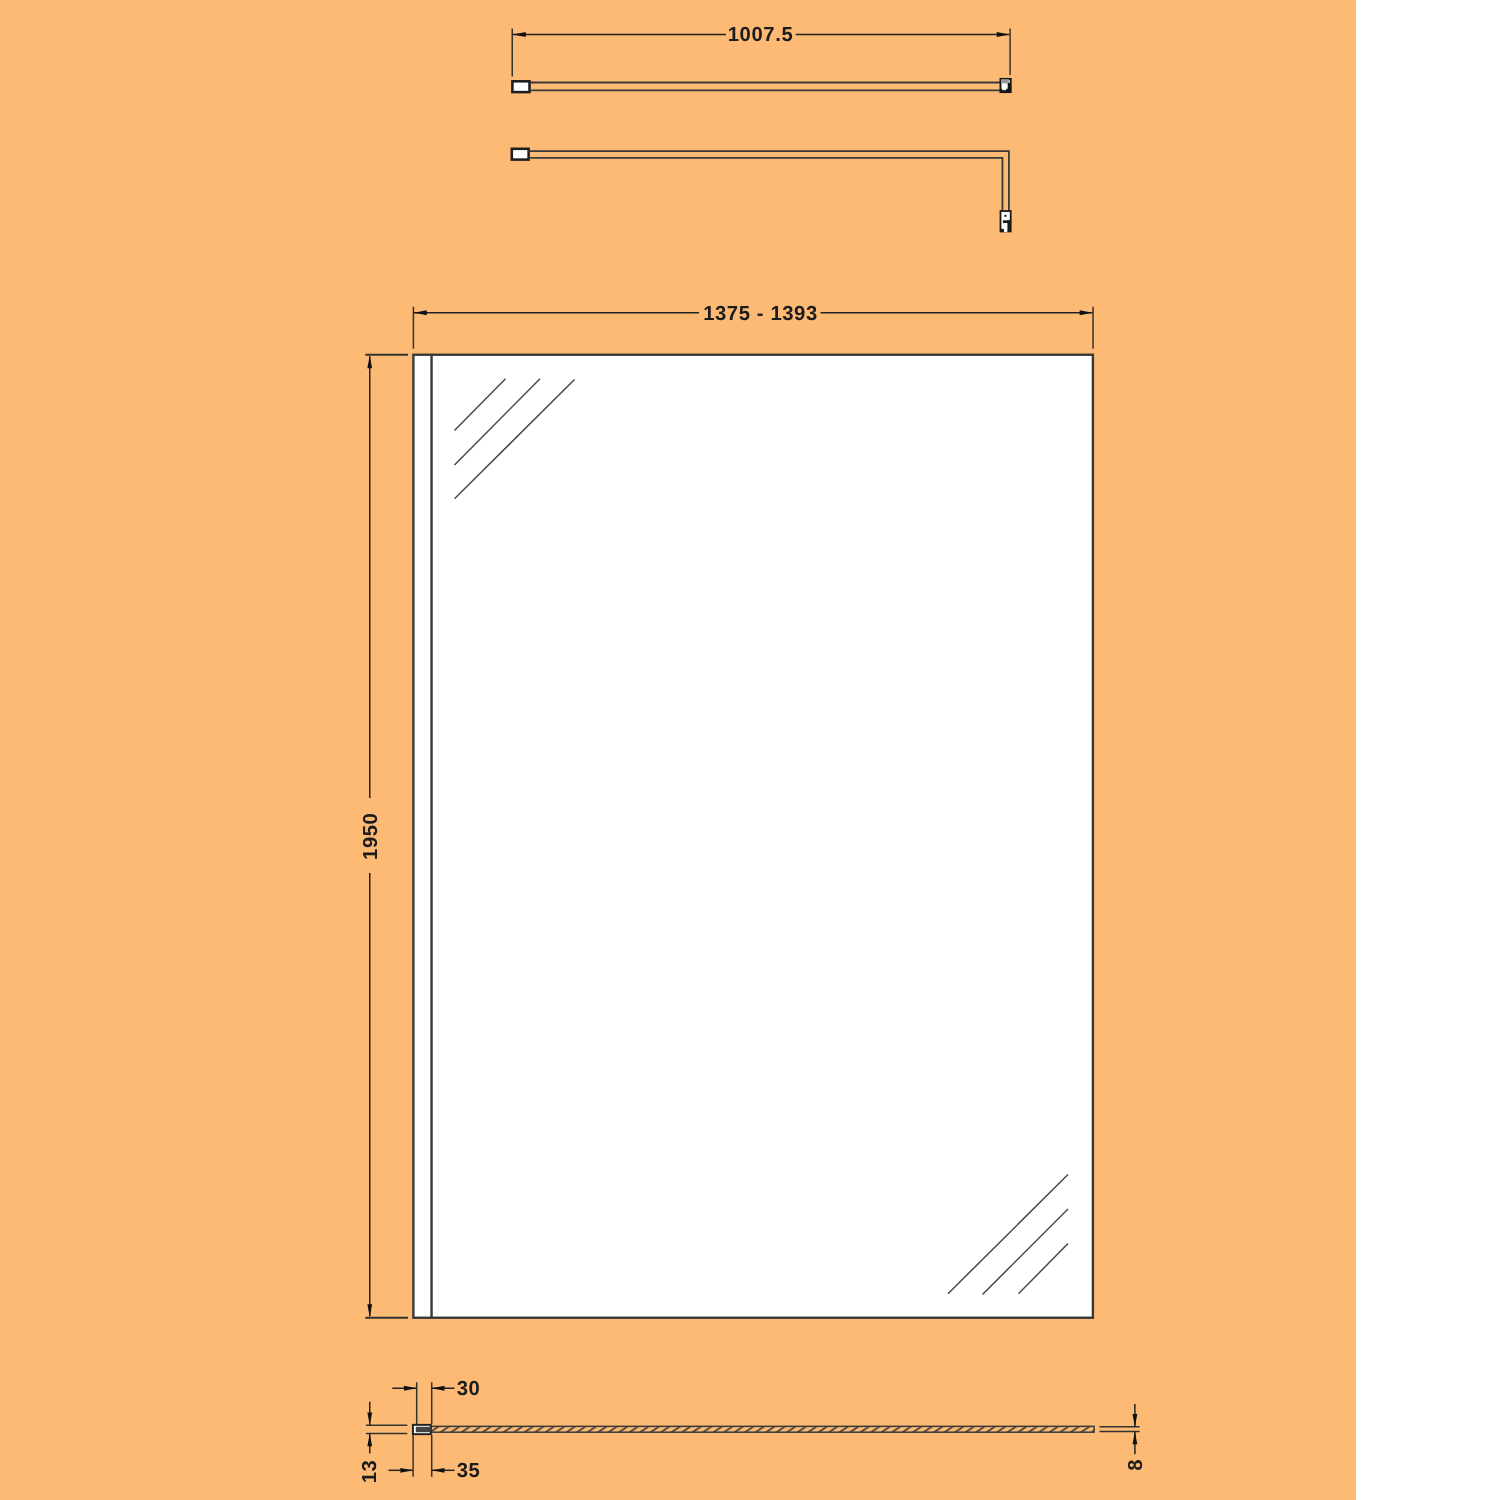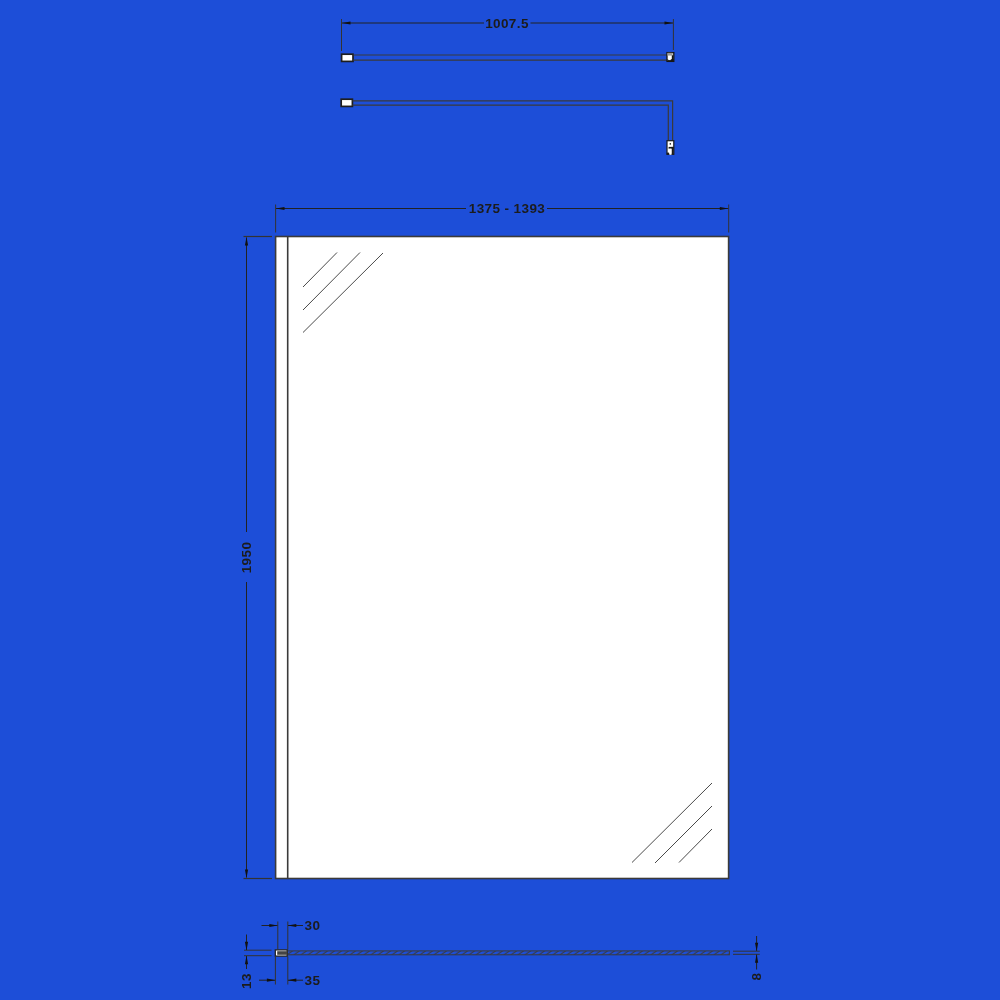--- a/index.html
+++ b/index.html
@@ -1,16 +1,16 @@
 <!DOCTYPE html>
 <html><head>
 <meta charset="utf-8">
 <style>
   html,body{margin:0;padding:0;background:#ffffff;}
-  .page{position:relative;width:1000px;height:1000px;background:#1d4ed8;overflow:hidden;}
+  .page{position:relative;width:904px;height:1000px;background:#fdba74;overflow:hidden;}
   svg{position:absolute;left:0;top:0;}
   text{font-family:"Liberation Sans",sans-serif;font-weight:bold;font-size:13.5px;fill:#1c1c1c;letter-spacing:0.4px;}
 </style>
 </head>
 <body>
 <div class="page">
 <svg width="1000" height="1000" viewBox="0 0 1000 1000">
 <defs>
   <pattern id="glasshatch" patternUnits="userSpaceOnUse" width="7" height="4" x="287" y="950.8">
     <line x1="-1" y1="4.6" x2="6.5" y2="-0.6" stroke="#3a3a3a" stroke-width="1.1"></line>

